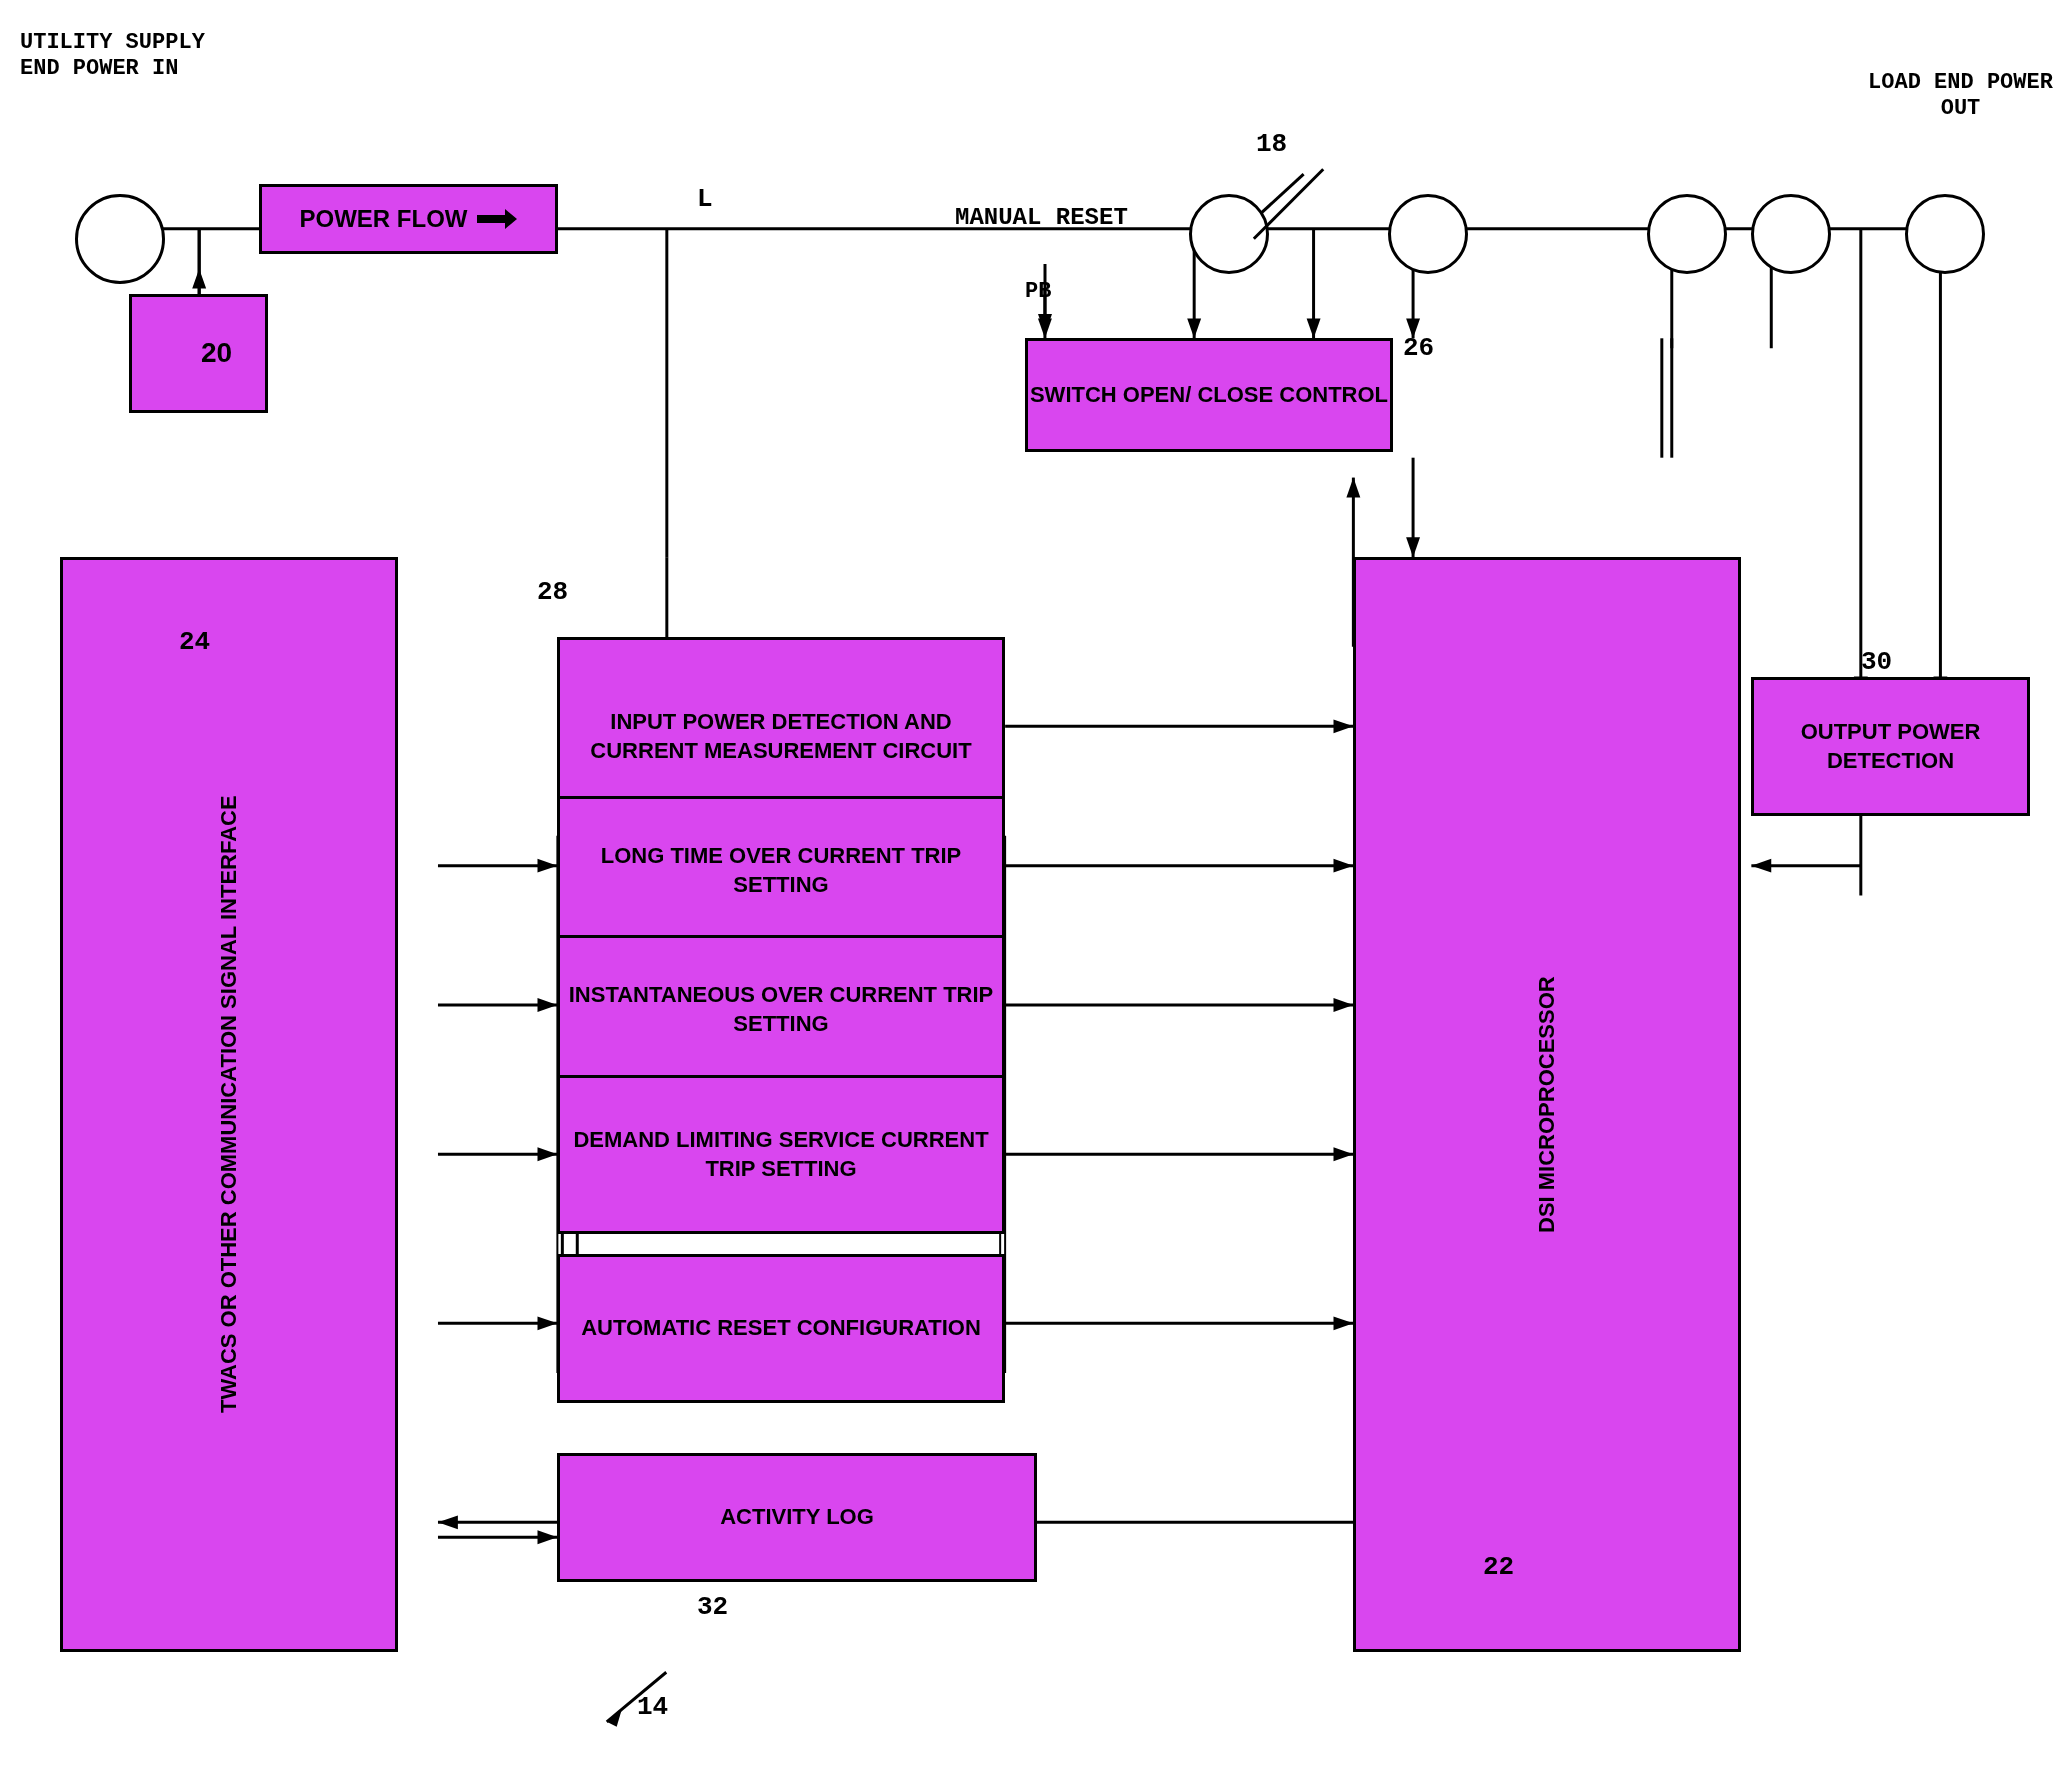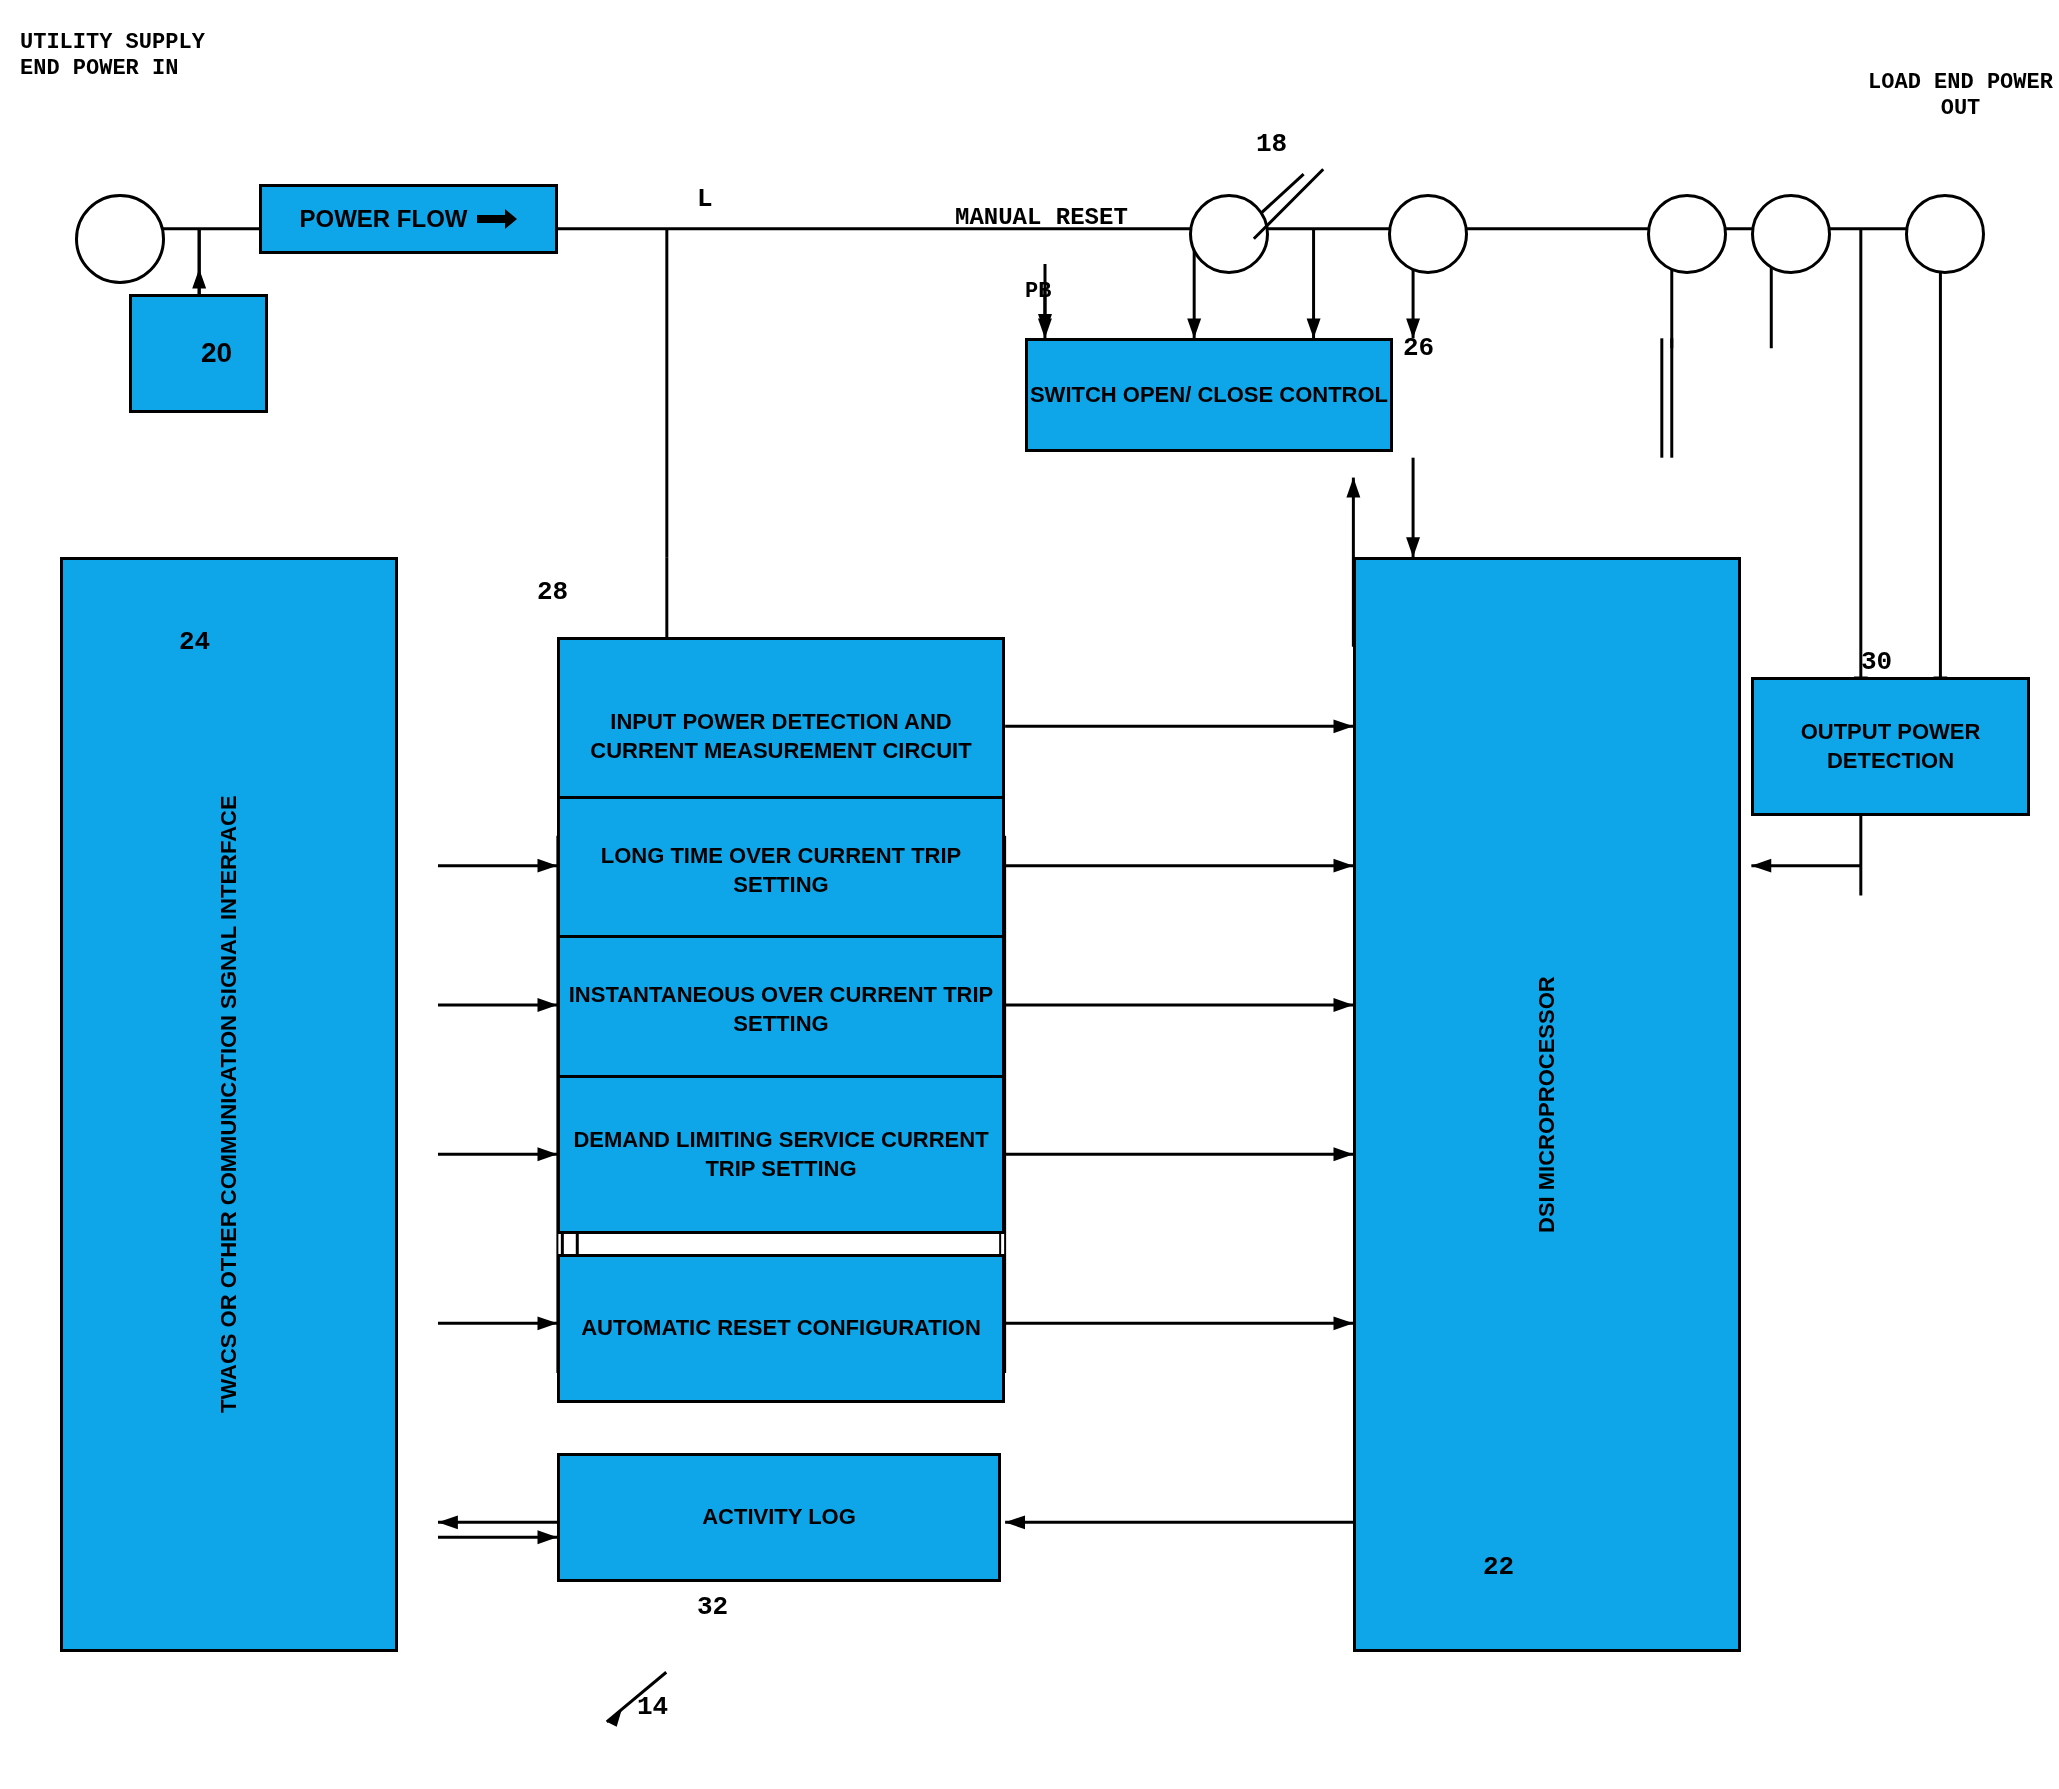--- a/index.html
+++ b/index.html
@@ -20,21 +20,21 @@
       position: absolute;
       font-size: 22px;
       font-weight: bold;
       font-family: Liberation Mono, monospace;
       text-align: center;
       line-height: 1.2;
     }
     .box {
       position: absolute;
       border: 3px solid #000;
-      background: #0ea5e9;
+      background: #d946ef;
       display: flex;
       align-items: center;
       justify-content: center;
       text-align: center;
       font-size: 22px;
       font-weight: bold;
       font-family: Arial, sans-serif;
       line-height: 1.3;
     }
     .circle {
@@ -228,21 +228,21 @@
 OVER CURRENT
 TRIP SETTING</div>
 
   <div class="box" style="left:557px; top:1075px; width:448px; height:159px;">DEMAND LIMITING
 SERVICE CURRENT
 TRIP SETTING</div>
 
   <div class="box" style="left:557px; top:1254px; width:448px; height:149px;">AUTOMATIC RESET
 CONFIGURATION</div>
 
-  <div class="box" style="left:557px; top:1453px; width:444px; height:129px;">ACTIVITY LOG</div>
+  <div class="box" style="left:557px; top:1453px; width:480px; height:129px;">ACTIVITY LOG</div>
 
   <div class="label" style="left:697px; top:1592px; font-size:26px;">32</div>
 
   <div class="label" style="left:637px; top:1692px; font-size:26px;">14</div>
 
   <svg style="position:absolute; left:577px; top:1662px; width:119px; height:80px;" xmlns="http://www.w3.org/2000/svg" viewBox="0 0 120 80" width="119" height="80">
     <line x1="90" y1="10" x2="30" y2="60" stroke="#000" stroke-width="3"></line>
     <polygon points="30,60 45,48 40,65" fill="#000"></polygon>
   </svg>
 

